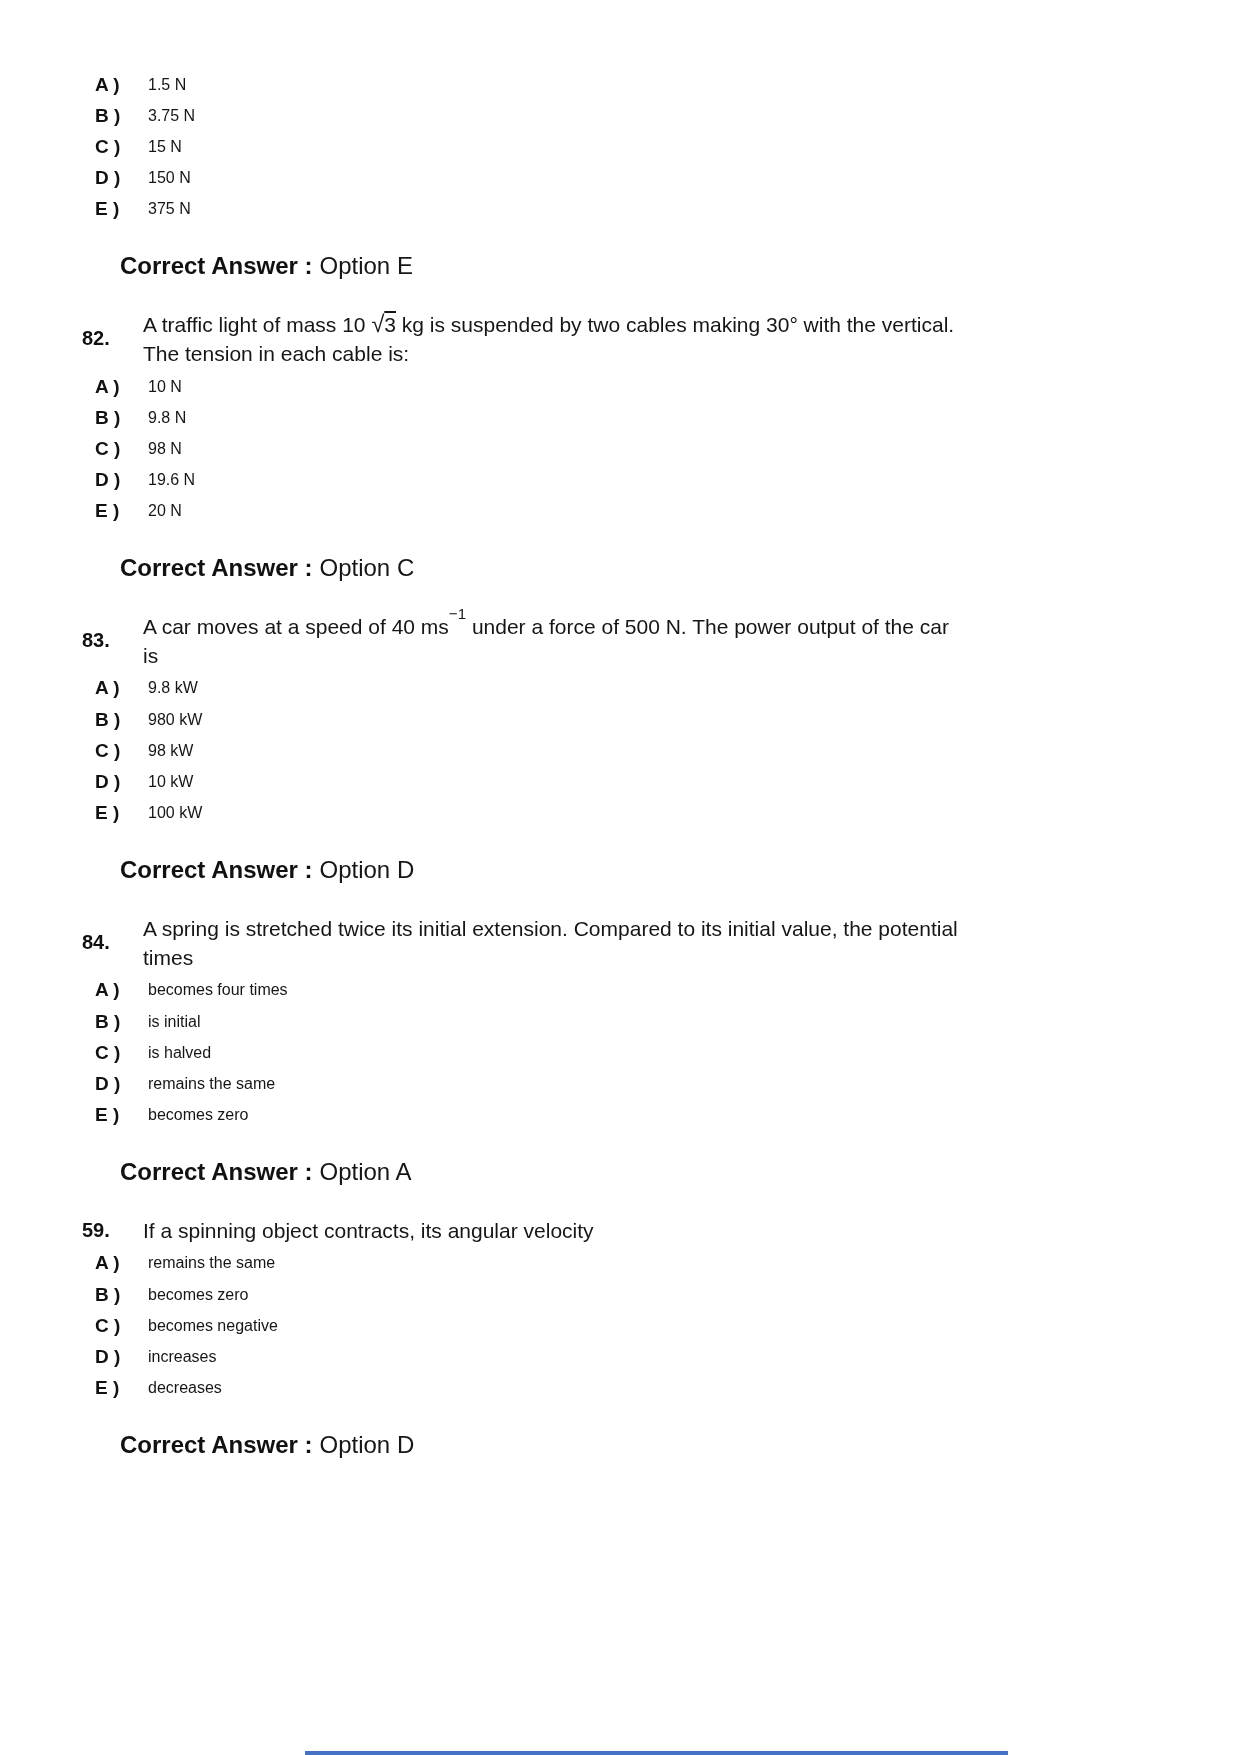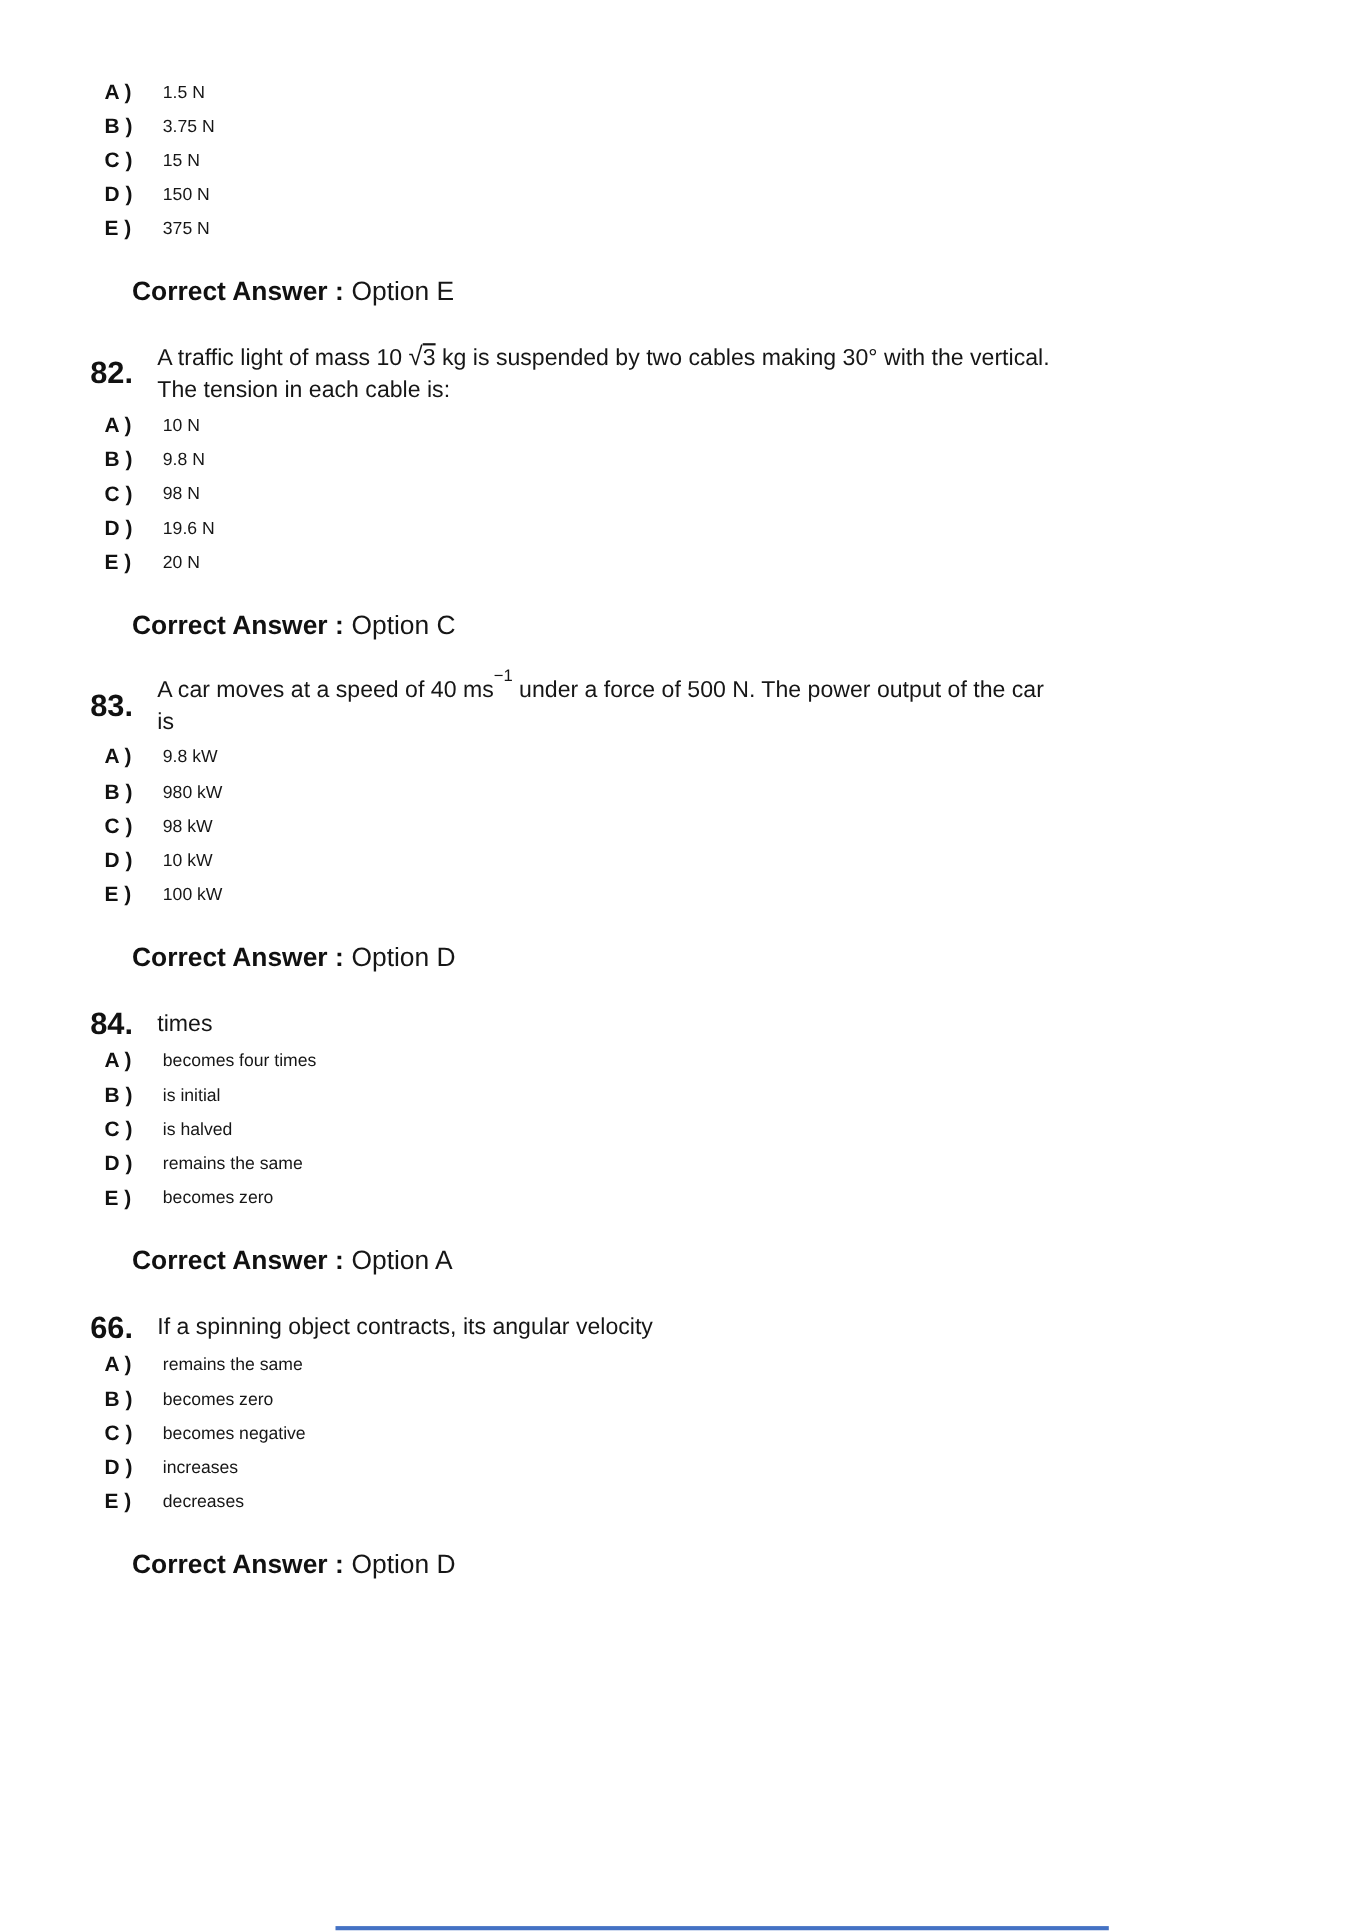--- a/index.html
+++ b/index.html
@@ -24,21 +24,21 @@
   .q-row {
     display: flex;
     align-items: center;
     margin-left: 82px;
     margin-top: 28px;
   }
   .q-num {
     width: 61px;
     flex-shrink: 0;
     font-weight: bold;
-    font-size: 28px;
+    font-size: 20px;
     color: #111;
   }
   .q-text {
     font-size: 21px;
     line-height: 29px;
   }
   .q-line { white-space: nowrap; }
 
   
   .options { margin-top: 3px; }
@@ -196,20 +196,21 @@
     <div class="answer-row">
       <span class="answer-label">Correct Answer :</span>
       <span class="answer-value">Option D</span>
     </div>
   </div>
 
   <div class="block">
     <div class="q-row">
       <div class="q-num">84.</div>
       <div class="q-text">
+        <div class="q-line">A spring is stretched twice its initial extension. Compared to its initial value, the potential</div>
         <div class="q-line">times</div>
       </div>
     </div>
     <div class="options">
       <div class="option">
         <span class="opt-label">A )</span>
         <span class="opt-text">becomes four times</span>
       </div>
       <div class="option">
         <span class="opt-label">B )</span>
@@ -229,21 +230,21 @@
       </div>
     </div>
     <div class="answer-row">
       <span class="answer-label">Correct Answer :</span>
       <span class="answer-value">Option A</span>
     </div>
   </div>
 
   <div class="block">
     <div class="q-row">
-      <div class="q-num">66.</div>
+      <div class="q-num">59.</div>
       <div class="q-text">
         <div class="q-line">If a spinning object contracts, its angular velocity</div>
       </div>
     </div>
     <div class="options">
       <div class="option">
         <span class="opt-label">A )</span>
         <span class="opt-text">remains the same</span>
       </div>
       <div class="option">

